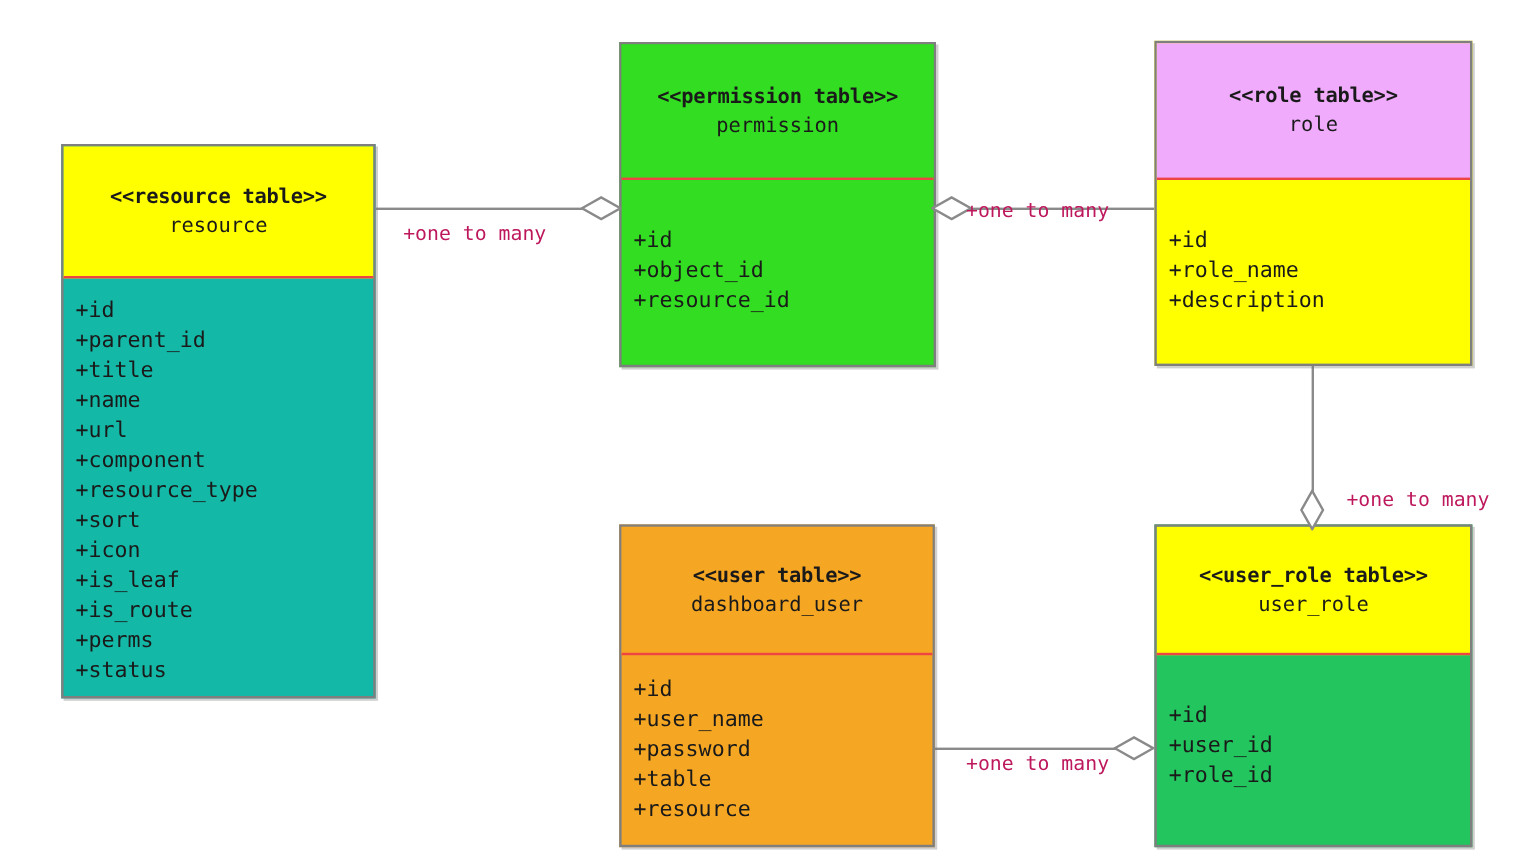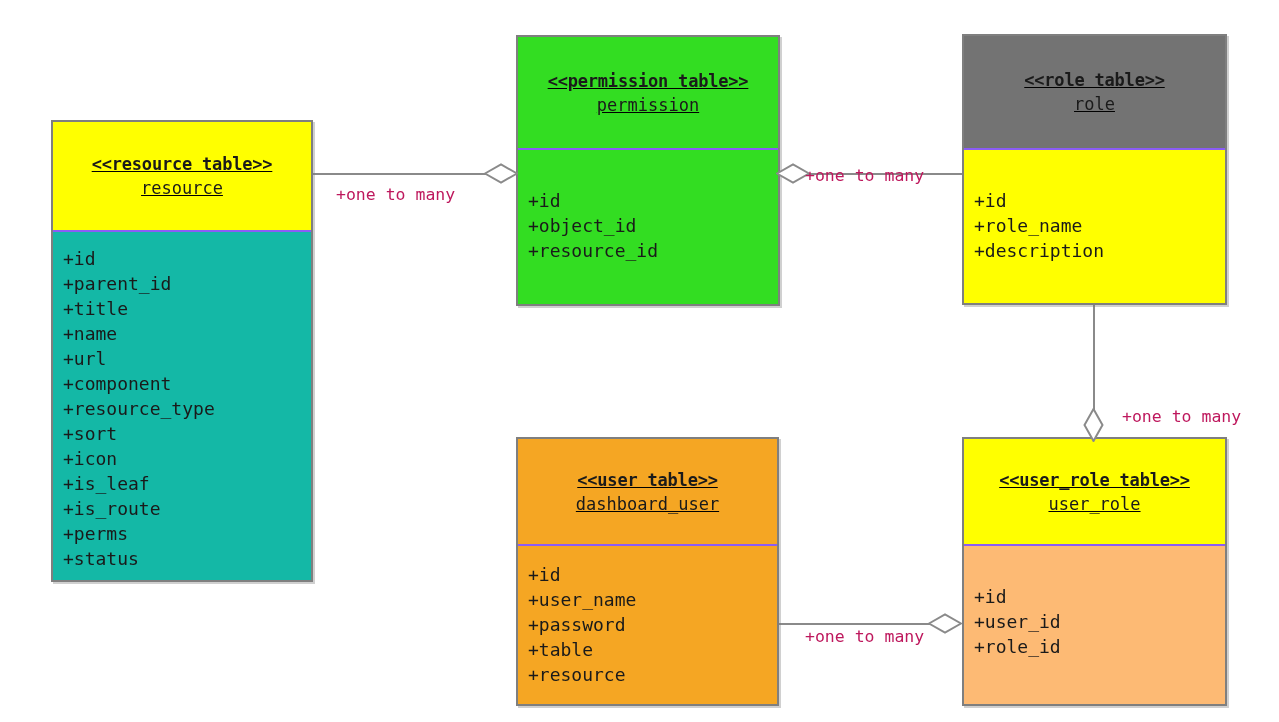--- a/index.html
+++ b/index.html
@@ -29,23 +29,22 @@
     flex-direction: column;
     z-index: 5;
   }
   .entity-header {
     box-sizing: border-box;
     text-align: center;
     display: flex;
     flex-direction: column;
     align-items: center;
     justify-content: center;
-    border-bottom: 2px solid #8b5cf6;
+    border-bottom: 2px solid #ef4444;
     padding: 4px 6px;
-    text-decoration: underline;
   }
   .stereotype, .entity-title {
     font-family: "DejaVu Sans Mono", "Liberation Mono", monospace;
     font-size: 17px;
     line-height: 24px;
     color: #1a1a1a;
     white-space: nowrap;
   }
   .stereotype { font-weight: bold; letter-spacing: -0.2px; }
   .entity-title { font-weight: normal; }
@@ -162,21 +161,21 @@
       <div class="entity-title">permission</div>
     </div>
     <div class="entity-body" style="padding-top:38px;">
       <div class="attr">+id</div>
       <div class="attr">+object_id</div>
       <div class="attr">+resource_id</div>
     </div>
   </div>
 
   <div class="entity" style="left:962px; top:34px; width:265px; height:271px; background:#ffff00;">
-    <div class="entity-header" style="height:114px; background:#737373;">
+    <div class="entity-header" style="height:114px; background:#f0abfc;">
       <div class="stereotype">&lt;&lt;role table&gt;&gt;</div>
       <div class="entity-title">role</div>
     </div>
     <div class="entity-body" style="padding-top:38px;">
       <div class="attr">+id</div>
       <div class="attr">+role_name</div>
       <div class="attr">+description</div>
     </div>
   </div>
 
@@ -187,21 +186,21 @@
     </div>
     <div class="entity-body" style="padding-top:16px;">
       <div class="attr">+id</div>
       <div class="attr">+user_name</div>
       <div class="attr">+password</div>
       <div class="attr">+table</div>
       <div class="attr">+resource</div>
     </div>
   </div>
 
-  <div class="entity" style="left:962px; top:437px; width:265px; height:269px; background:#fdba74;">
+  <div class="entity" style="left:962px; top:437px; width:265px; height:269px; background:#22c55e;">
     <div class="entity-header" style="height:107px; background:#ffff00;">
       <div class="stereotype">&lt;&lt;user_role table&gt;&gt;</div>
       <div class="entity-title">user_role</div>
     </div>
     <div class="entity-body" style="padding-top:38px;">
       <div class="attr">+id</div>
       <div class="attr">+user_id</div>
       <div class="attr">+role_id</div>
     </div>
   </div>

